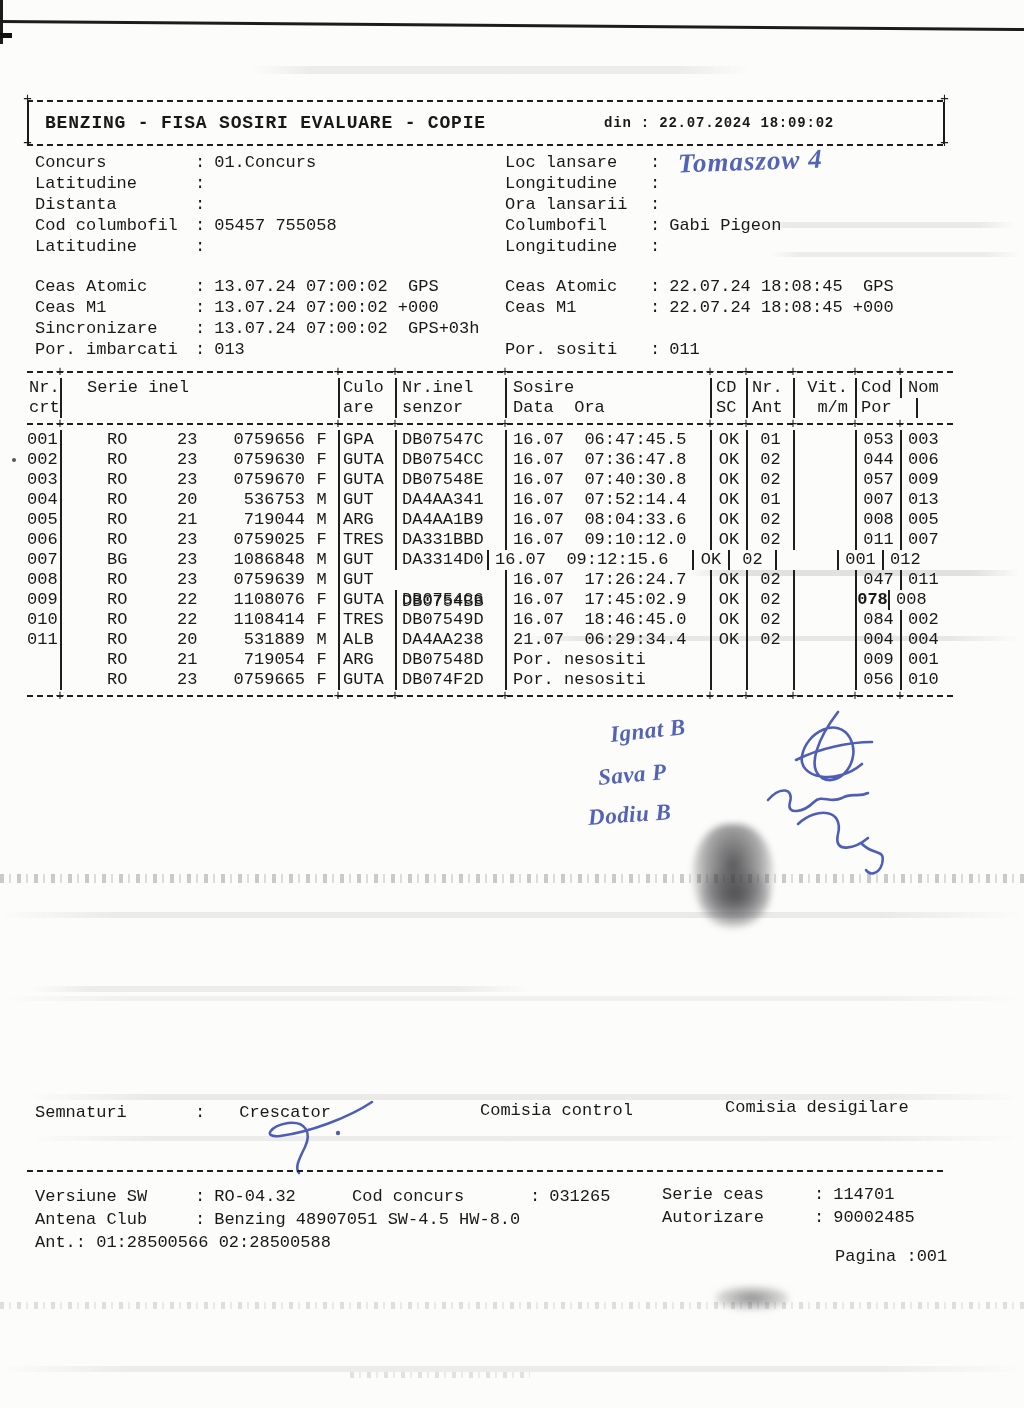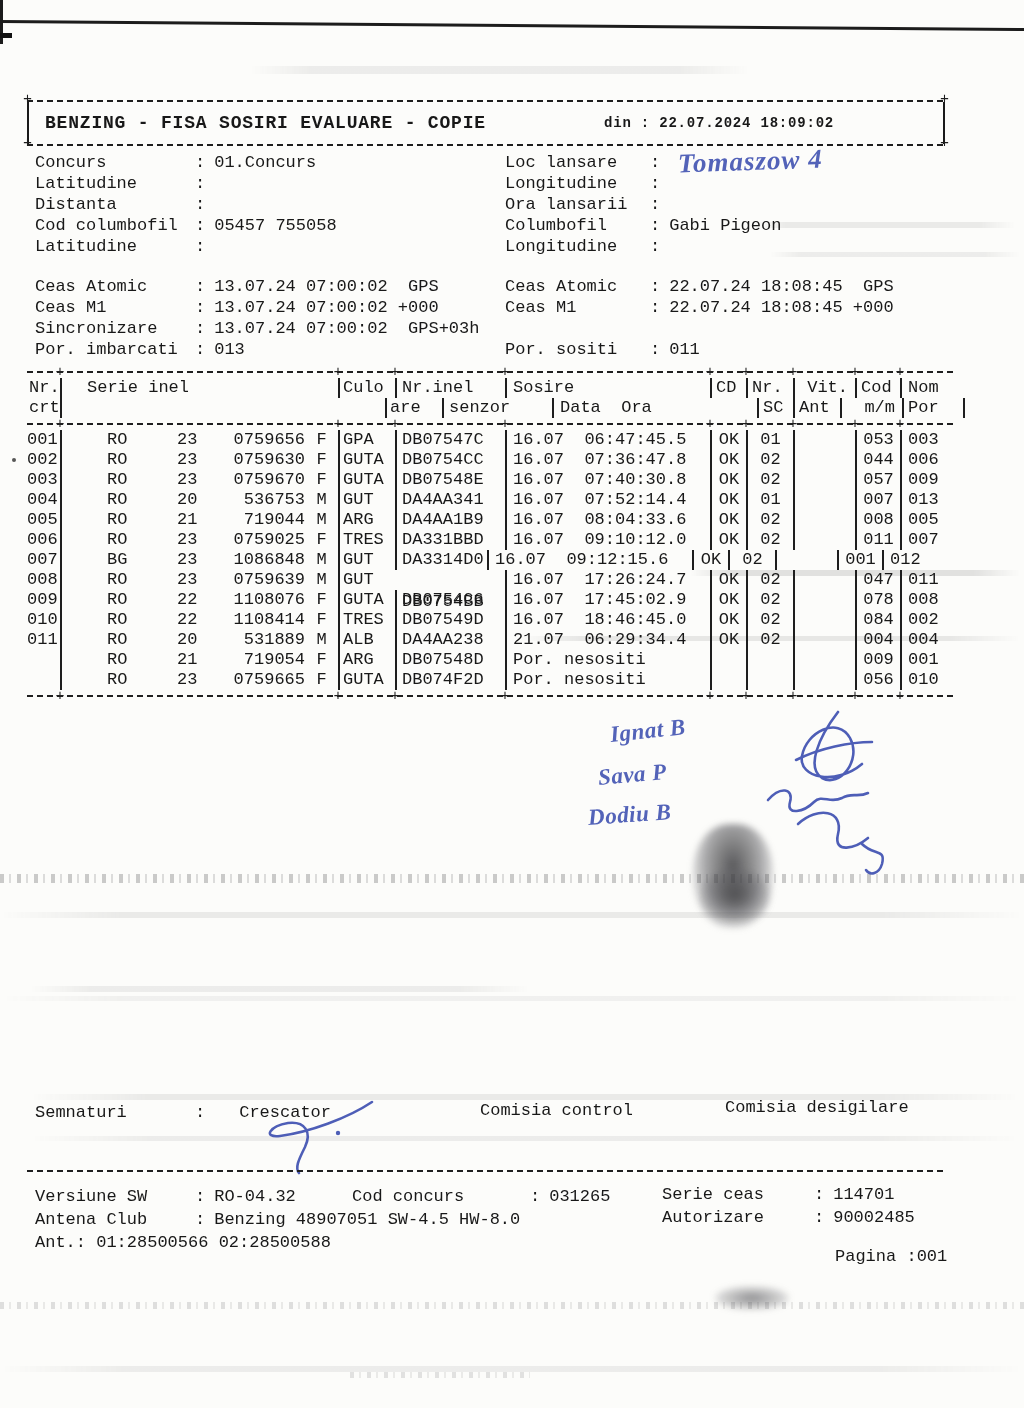--- a/index.html
+++ b/index.html
@@ -170,21 +170,21 @@
         <span class="tc h-sosire bar" style="width: 205px;">Sosire</span>
         <span class="tc h-cd bar" style="width: 36px;">CD</span>
         <span class="tc h-ant bar" style="width: 47px;">Nr.</span>
         <span class="tc h-vit bar" style="width: 62px;">Vit.</span>
         <span class="tc h-cod bar" style="width: 45px;">Cod</span>
         <span class="tc h-nom bar" style="width: 55px;">Nom</span>
       </div>
       <div class="trow">
         <span class="tc h-nr" style="width: 33px;">crt</span>
         <span class="tc h-serie bar" style="width: 278px;"></span>
-        <span class="tc h-culoare bar" style="width: 57px; margin-left: 47px;">are</span>
+        <span class="tc h-culoare bar" style="width: 57px;">are</span>
         <span class="tc h-senzor bar" style="width: 110px;">senzor</span>
         <span class="tc h-sosire bar" style="width: 205px;">Data  Ora</span>
         <span class="tc h-cd bar" style="width: 36px;">SC</span>
         <span class="tc h-ant bar" style="width: 47px;">Ant</span>
         <span class="tc h-vit bar" style="width: 62px;">m/m</span>
         <span class="tc h-cod bar" style="width: 61px;">Por</span>
         <span class="tc h-nom bar" style="width: 55px;"></span>
       </div>
       <div class="sep">
         <div class="dash"></div>
@@ -296,21 +296,21 @@
       </div>
       <div class="trow">
         <span class="tc c-nr" style="width: 33px;">009</span>
         <div class="tc c-serie bar" style="width: 278px;"><span class="s-tara">RO</span><span class="s-an">22</span><span class="s-num">1108076</span><span class="s-sex">F</span></div>
         <span class="tc c-culoare bar" style="width: 57px;">GUTA</span>
         <span class="tc c-senzor bar" style="width: 110px;">DB0754C6</span>
         <span class="tc c-sosire bar" style="width: 205px;">16.07  17:45:02.9</span>
         <span class="tc c-cd bar" style="width: 36px;">OK</span>
         <span class="tc c-ant bar" style="width: 47px;">02</span>
         <span class="tc c-vit bar" style="width: 62px;"></span>
-        <span class="tc c-cod bar" style="width: 45px;">078</span>
+        <span class="tc c-cod bar" style="width: 33px; font-weight: bold;">078</span>
         <span class="tc c-nom bar" style="width: 55px;">008</span>
       </div>
       <div class="trow">
         <span class="tc c-nr" style="width: 33px;">010</span>
         <div class="tc c-serie bar" style="width: 278px;"><span class="s-tara">RO</span><span class="s-an">22</span><span class="s-num">1108414</span><span class="s-sex">F</span></div>
         <span class="tc c-culoare bar" style="width: 57px;">TRES</span>
         <span class="tc c-senzor bar" style="width: 110px;">DB07549D</span>
         <span class="tc c-sosire bar" style="width: 205px;">16.07  18:46:45.0</span>
         <span class="tc c-cd bar" style="width: 36px;">OK</span>
         <span class="tc c-ant bar" style="width: 47px;">02</span>

